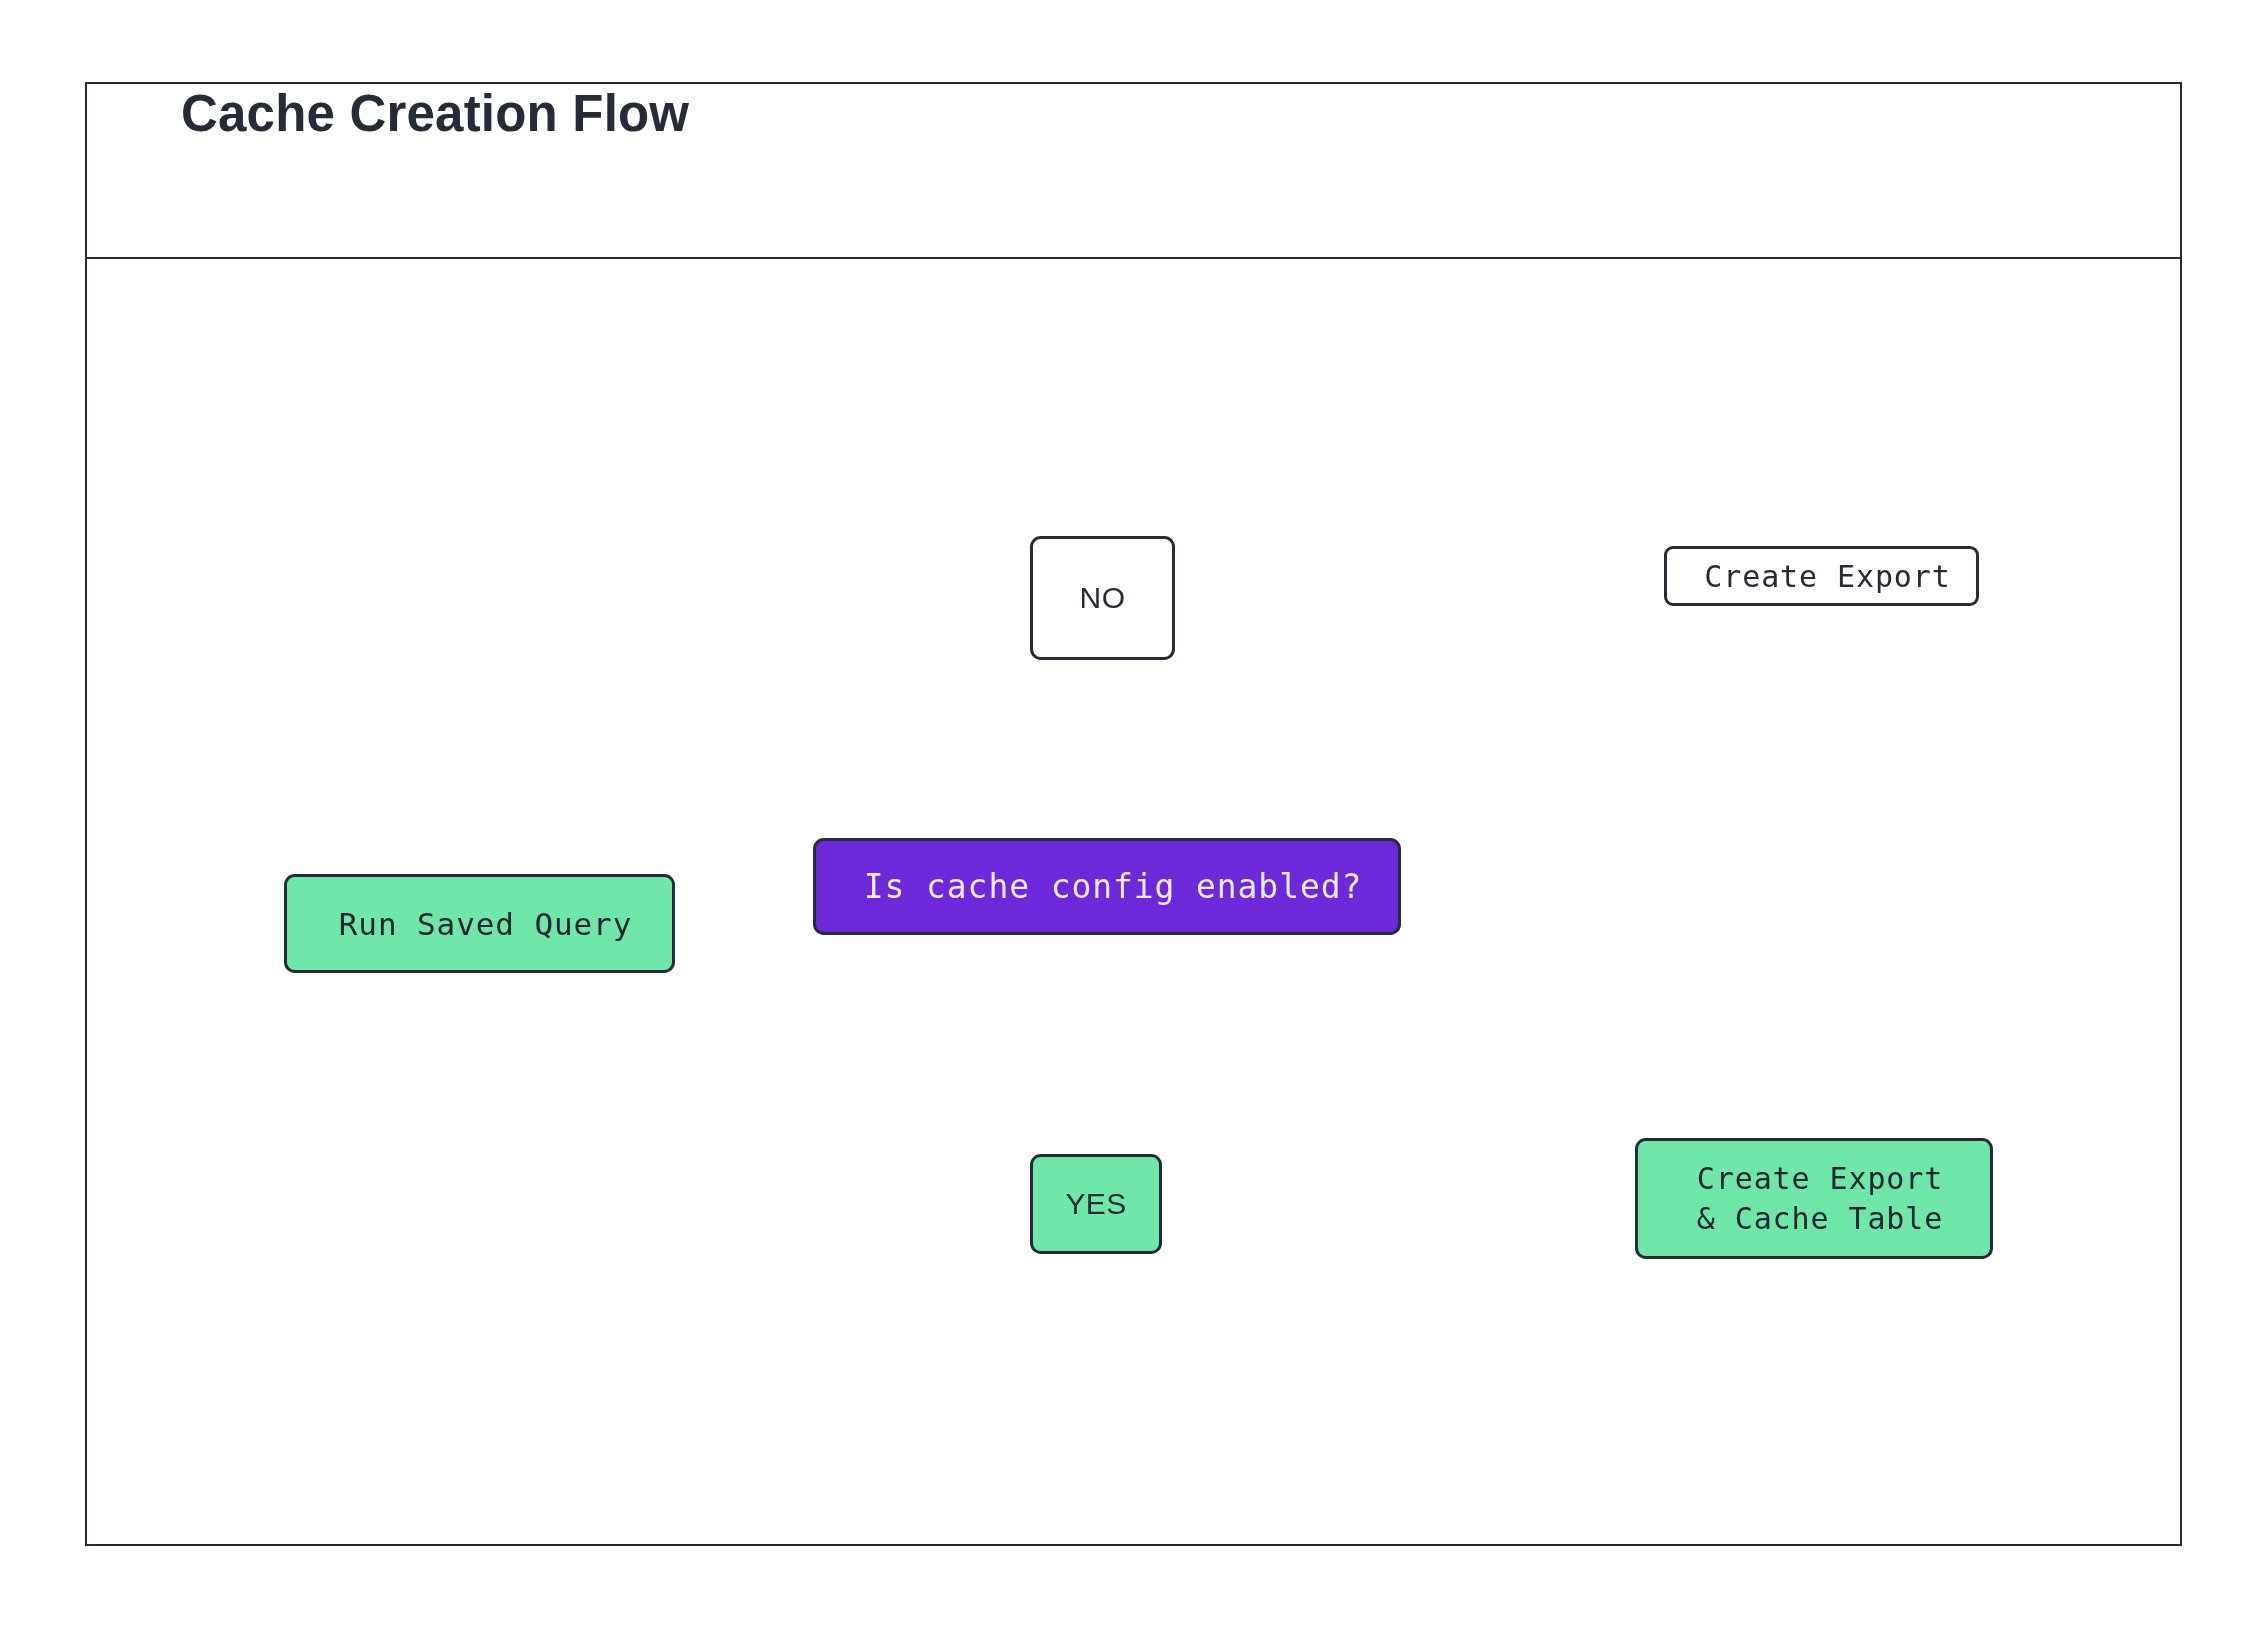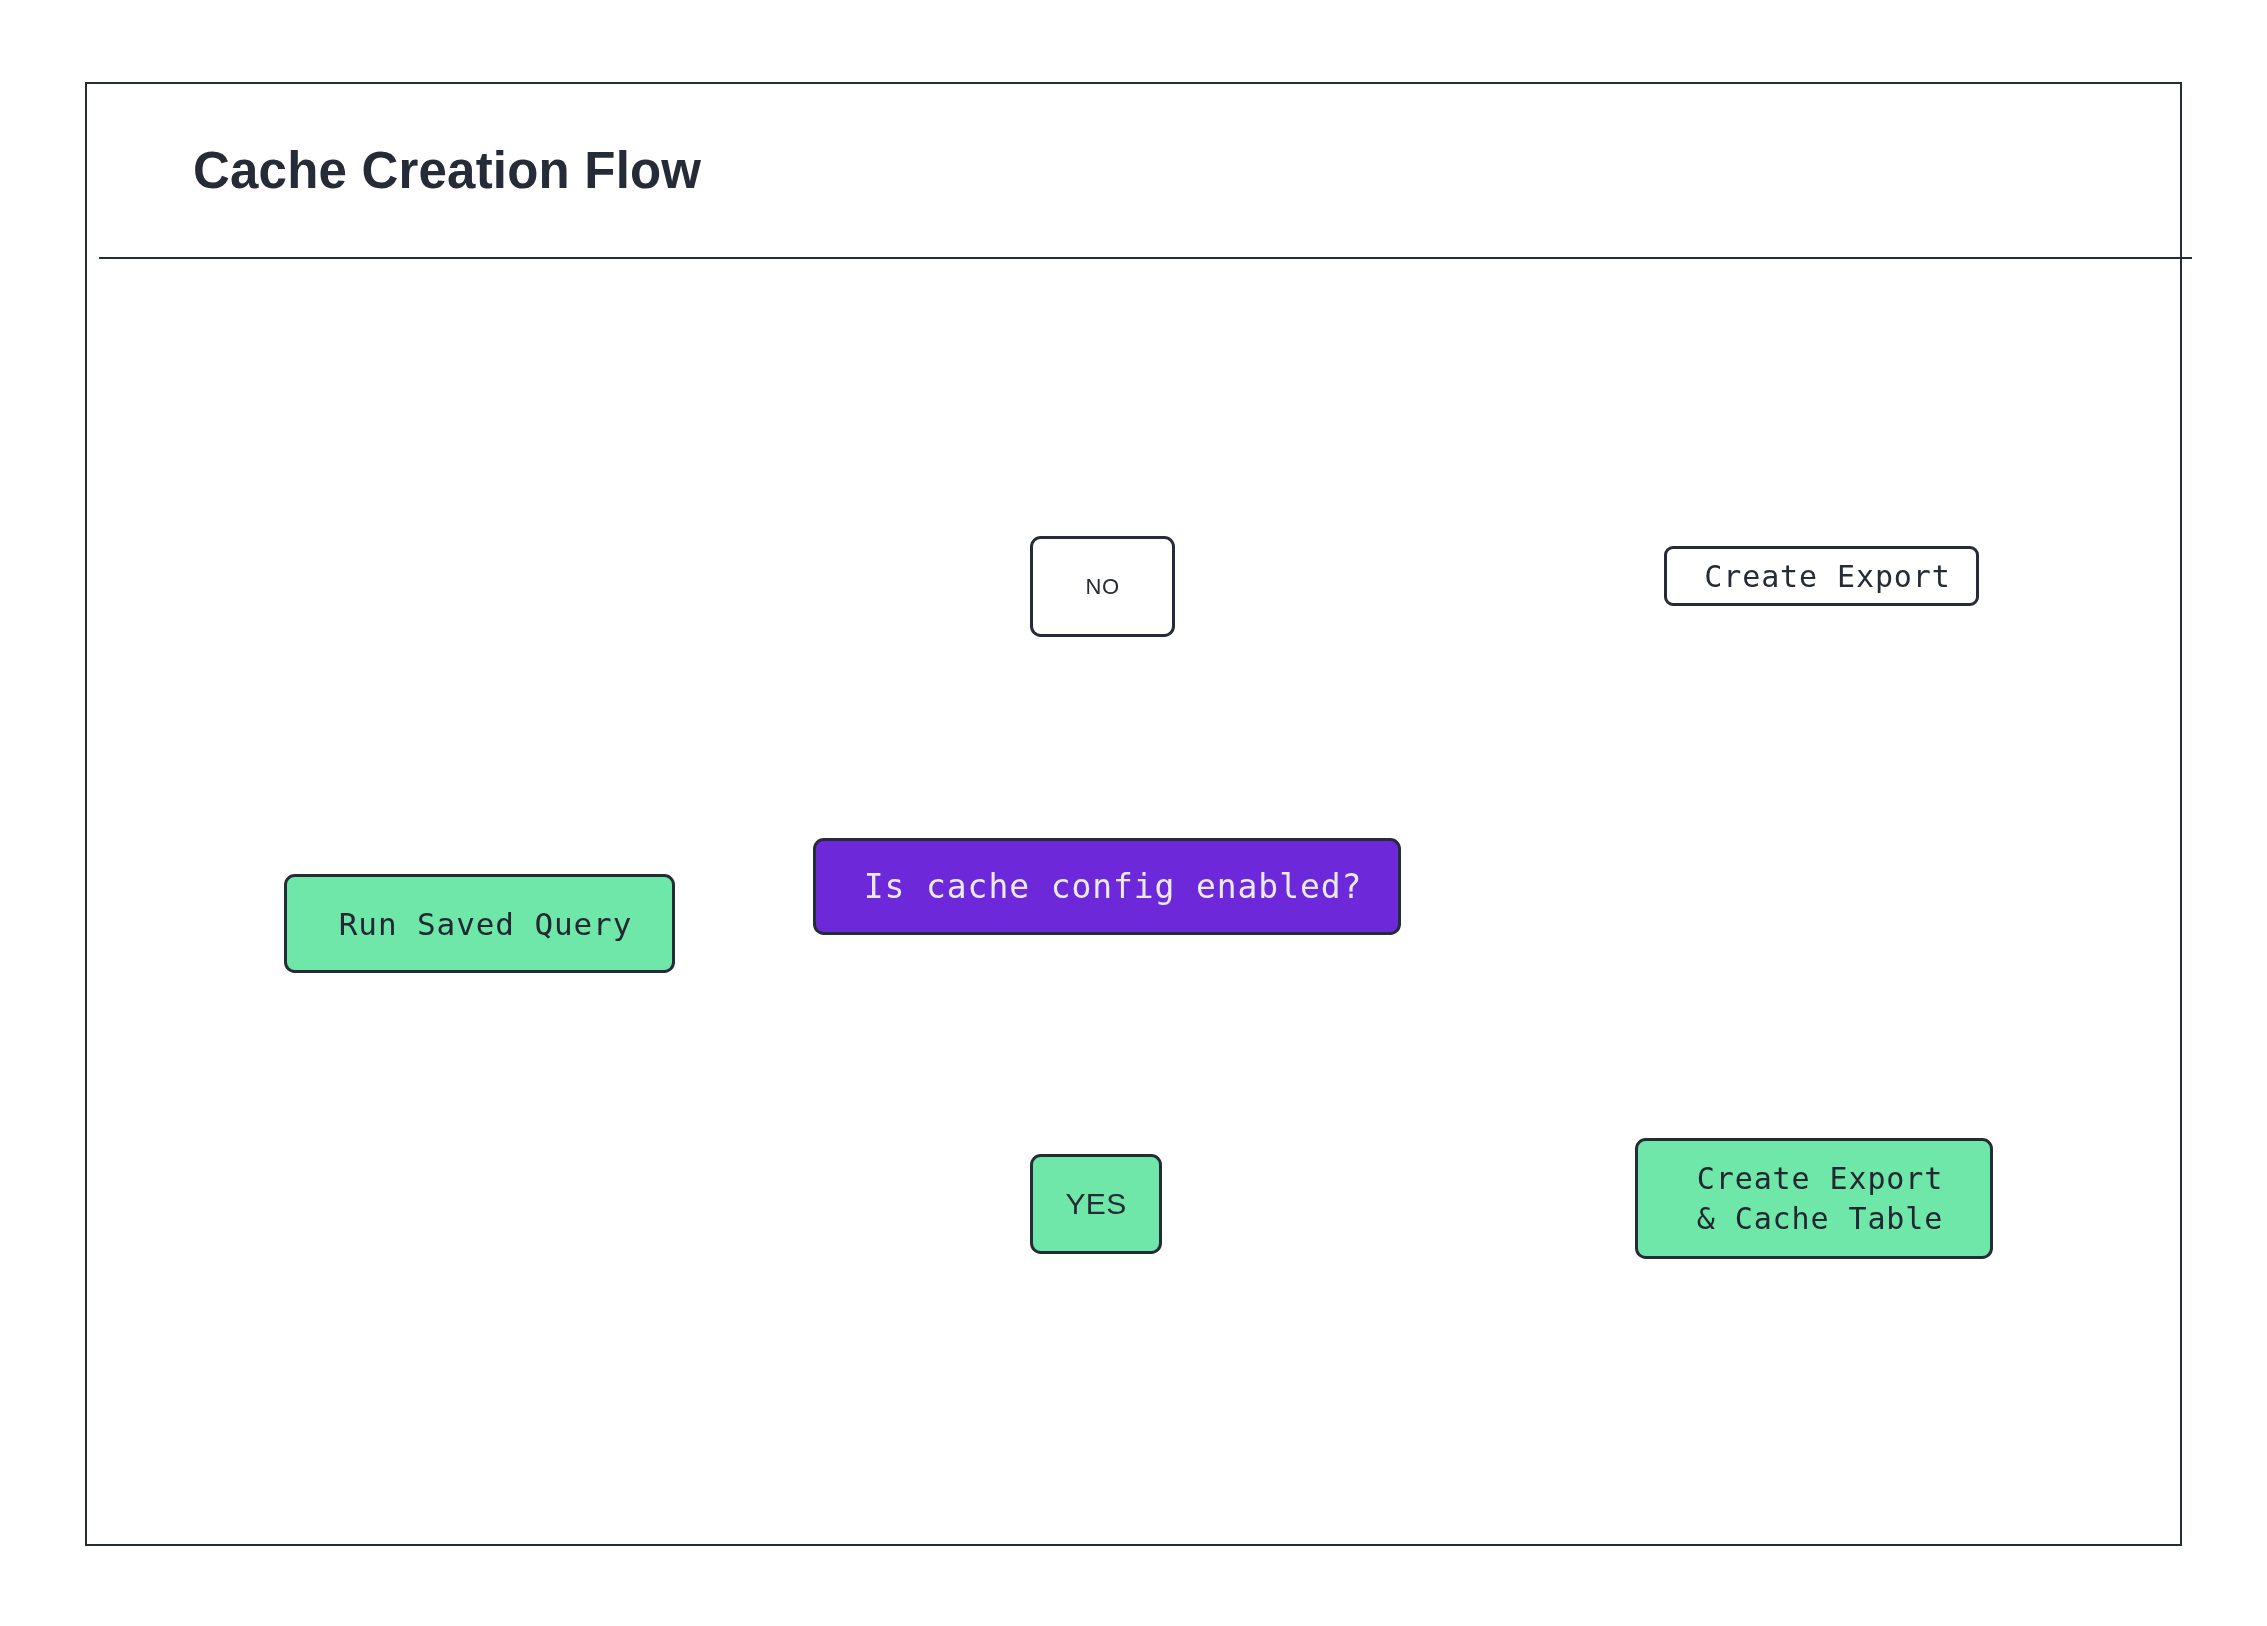--- a/index.html
+++ b/index.html
@@ -29,28 +29,27 @@
     top: 82px;
     width: 2097px;
     height: 1464px;
     border: 2.7px solid #262b38;
     box-sizing: border-box;
     background: #ffffff;
   }
 
   .frame-header {
     position: absolute;
-    left: 12px;
+    left: 0;
     top: 0;
     width: 100%;
     height: 175px;
     border-bottom: 2.7px solid #262b38;
     box-sizing: border-box;
     display: flex;
-    align-items: center;
   }
 
   .frame-title {
     margin-left: 94px;
     font-size: 51px;
     font-weight: bold;
     color: #262b38;
     letter-spacing: 0.2px;
     white-space: nowrap;
   }
@@ -118,26 +117,26 @@
     color: #e8eaee;
     font-size: 33px;
     letter-spacing: 0.9px;
   }
 
   
   #node-no {
     left: 1030px;
     top: 536px;
     width: 145px;
-    height: 101px;
-    background: #ffffff;
-    border: 3.6px solid #262b38;
-    border-radius: 10.7px;
-    color: #262b38;
-    font-size: 22px;
+    height: 124px;
+    background: #ffffff;
+    border: 3.6px solid #262b38;
+    border-radius: 10.7px;
+    color: #262b38;
+    font-size: 30px;
     letter-spacing: 0.4px;
   }
 
   
   #node-yes {
     left: 1030px;
     top: 1154px;
     width: 132px;
     height: 100px;
     background: #6ee7a8;

